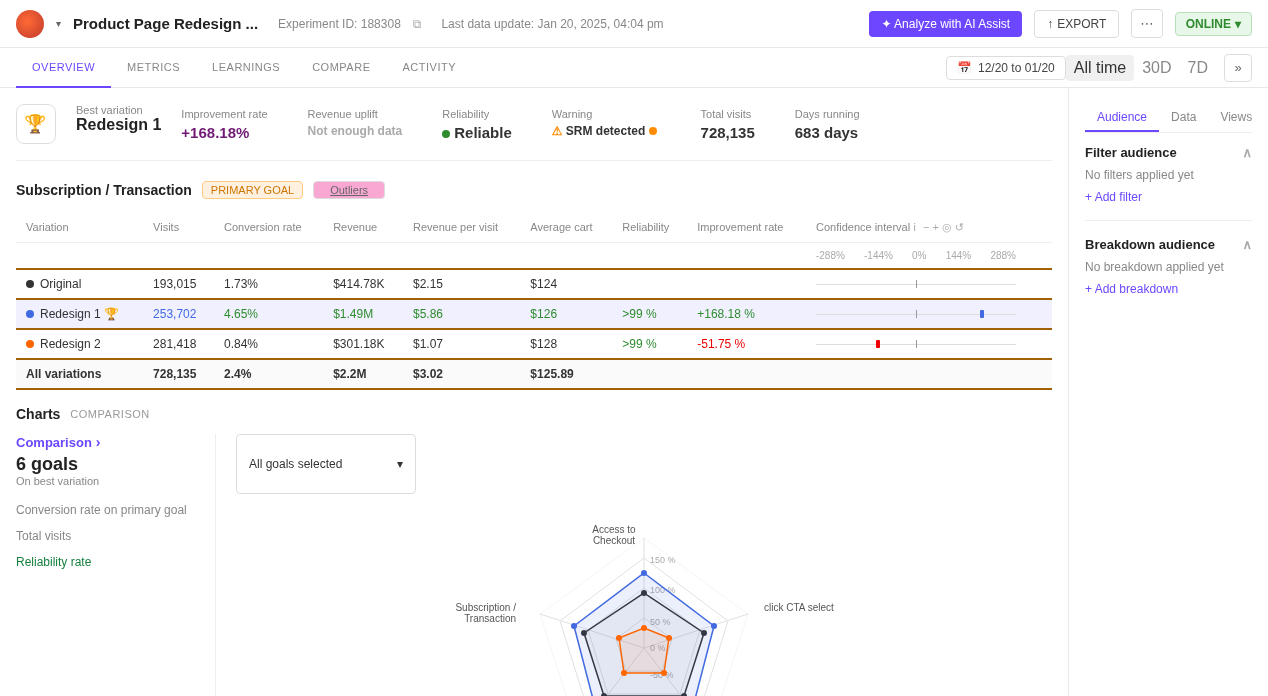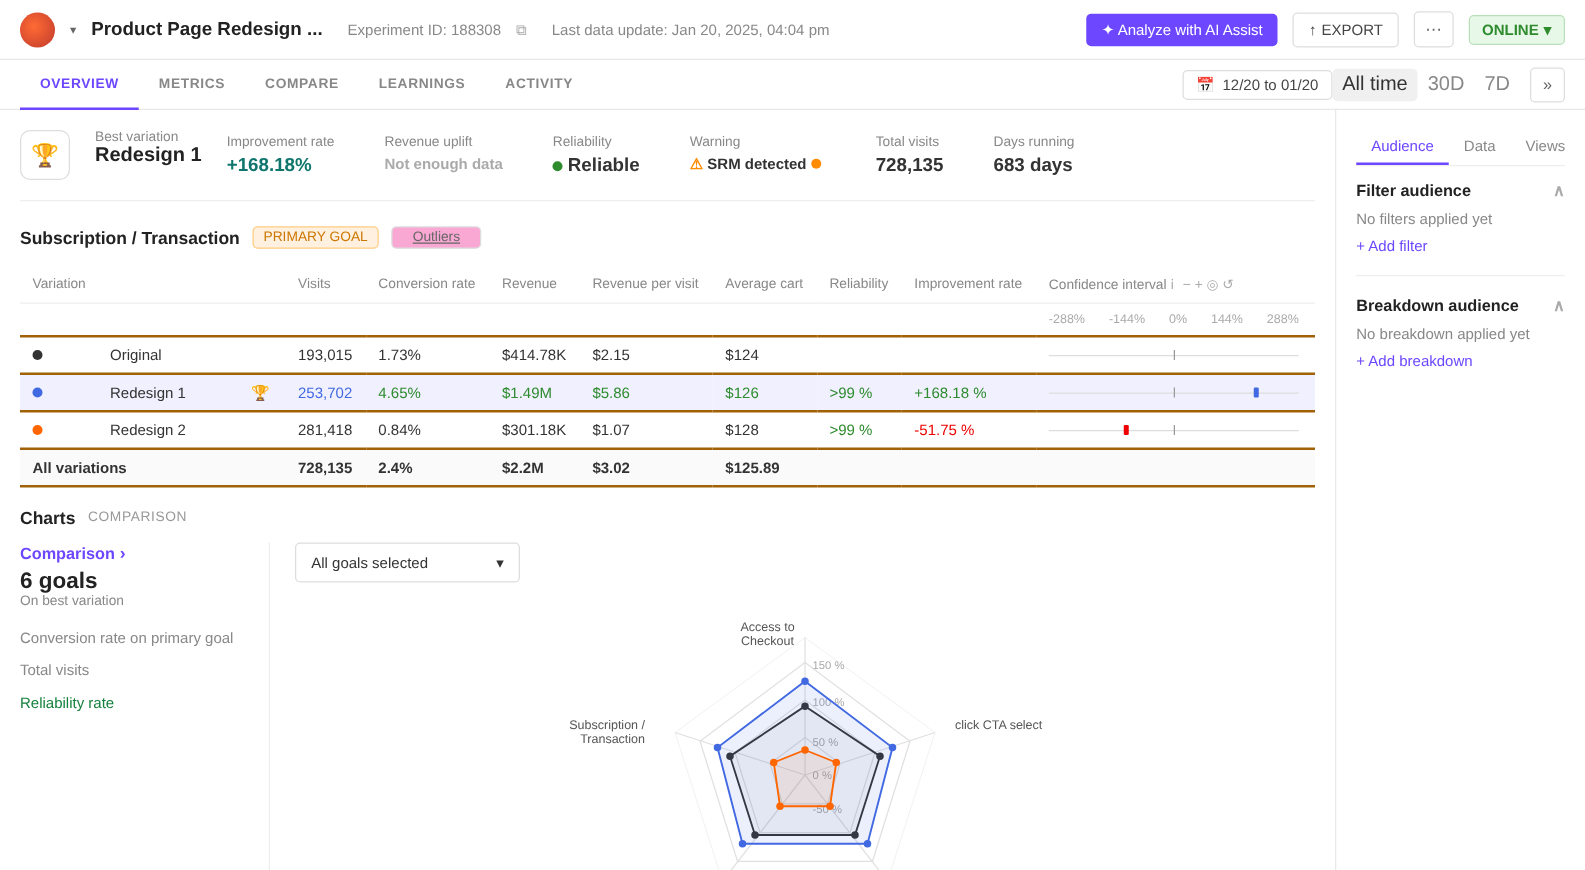--- a/index.html
+++ b/index.html
@@ -17,81 +17,81 @@
     .copy-icon { color: #aaa; font-size: 12px; cursor: pointer; }
     .last-update { font-size: 12px; color: #888; margin-left: 8px; }
     .spacer { flex: 1; }
     .btn-ai { background: #6c47ff; color: #fff; border: none; border-radius: 4px; padding: 6px 12px; font-size: 12px; cursor: pointer; display: flex; align-items: center; gap: 4px; }
     .btn-export { background: none; border: 1px solid #ddd; border-radius: 4px; padding: 6px 12px; font-size: 12px; cursor: pointer; display: flex; align-items: center; gap: 4px; color: #444; }
     .btn-more { background: none; border: 1px solid #ddd; border-radius: 4px; padding: 6px 8px; cursor: pointer; color: #666; }
     .status-badge { background: #e8f8e8; color: #2e8b2e; border: 1px solid #b8e0b8; border-radius: 4px; padding: 4px 10px; font-size: 12px; font-weight: 600; display: flex; align-items: center; gap: 4px; }
 
     
     .nav-tabs { display: flex; align-items: center; border-bottom: 1px solid #e8e8e8; padding: 0 16px; height: 40px; }
-    .nav-tab { padding: 0 16px; height: 40px; display: flex; align-items: center; font-size: 13px; color: #888; cursor: pointer; border-bottom: 2px solid transparent; text-transform: uppercase; font-weight: 700; letter-spacing: 0.5px; font-size: 11px; }
+    .nav-tab { padding: 0 16px; height: 40px; display: flex; align-items: center; font-size: 13px; color: #888; cursor: pointer; border-bottom: 2px solid transparent; text-transform: uppercase; font-weight: 400; letter-spacing: 0.5px; font-size: 11px; }
     .nav-tab.active { color: #6c47ff; border-bottom: 2px solid #6c47ff; }
     .nav-tab-spacer { flex: 1; }
     .date-range-btn { display: flex; align-items: center; gap: 6px; border: 1px solid #ddd; border-radius: 4px; padding: 4px 10px; font-size: 12px; color: #444; cursor: pointer; }
     .time-btn { padding: 4px 8px; font-size: 16px; color: #888; cursor: pointer; border-radius: 4px; }
     .time-btn.active { background: #f0f0f0; color: #333; }
     .collapse-btn { width: 28px; height: 28px; border: 1px solid #ddd; border-radius: 4px; display: flex; align-items: center; justify-content: center; cursor: pointer; color: #666; margin-left: 8px; }
 
     
     .main-layout { display: flex; height: calc(696px - 88px); }
     .main-content { flex: 1; overflow-y: auto; padding: 16px; }
     .right-panel { width: 200px; border-left: 1px solid #e8e8e8; padding: 16px; overflow-y: auto; flex-shrink: 0; }
 
     
     .best-var-section { display: flex; align-items: flex-start; gap: 20px; margin-bottom: 20px; padding-bottom: 16px; border-bottom: 1px solid #eee; }
     .best-var-icon { width: 40px; height: 40px; border: 1px solid #ddd; border-radius: 8px; display: flex; align-items: center; justify-content: center; font-size: 18px; }
     .best-var-info .label { font-size: 11px; color: #888; }
     .best-var-info .name { font-size: 16px; font-weight: 600; color: #222; }
     .metrics-row { display: flex; gap: 40px; align-items: flex-start; flex: 1; padding-top: 4px; }
     .metric-item .label { font-size: 11px; color: #888; margin-bottom: 4px; }
     .metric-item .value { font-size: 15px; font-weight: 600; }
-    .metric-item .value.green { color: #0f766e; }
+    .metric-item .value.green { color: #701a75; }
     .reliability-dot { width: 8px; height: 8px; border-radius: 50%; background: #2e8b2e; display: inline-block; margin-right: 4px; }
     .warning-dot { width: 8px; height: 8px; border-radius: 50%; background: #ff8c00; display: inline-block; margin-right: 4px; }
 
     
     .section-header { display: flex; align-items: center; gap: 10px; margin-bottom: 12px; }
     .section-title { font-size: 14px; font-weight: 600; color: #222; }
     .primary-goal-badge { background: #fff0e0; color: #cc7700; border: 1px solid #ffcc80; border-radius: 4px; padding: 2px 8px; font-size: 11px; font-weight: 500; }
     .outliers-badge { background: #f9a8d4; color: #666; border: 1px solid #ddd; border-radius: 4px; padding: 2px 16px; font-size: 11px; cursor: pointer; text-decoration: underline; }
 
     table { width: 100%; border-collapse: collapse; font-size: 12px; }
     th { text-align: left; padding: 8px 10px; color: #888; font-weight: 500; border-bottom: 1px solid #eee; font-size: 11px; }
     td { padding: 7px 10px; border-bottom: 2px solid #a16207; color: #333; }
     tr.selected td { background: #f0f0ff; }
     .dot { width: 8px; height: 8px; border-radius: 50%; display: inline-block; margin-right: 6px; }
     .dot.dark { background: #333; }
     .dot.blue { background: #4169e1; }
     .dot.orange { background: #ff6600; }
-    .variation-name { display: flex; align-items: center; gap: 48px; }
+    .variation-name { display: flex; align-items: center; }
     .variation-icon { font-size: 12px; margin-left: 4px; color: #aaa; }
     .green-text { color: #2e8b2e; font-weight: 500; }
     .red-text { color: #e00; font-weight: 400; }
     .conf-labels { display: flex; justify-content: space-between; font-size: 10px; color: #aaa; width: 200px; }
     .bold-row td { font-weight: 600; background: #fafafa; }
 
     
     .charts-section { margin-top: 16px; }
     .charts-header { display: flex; align-items: center; gap: 10px; margin-bottom: 12px; }
     .comparison-badge { background: none; color: #999; font-size: 11px; font-weight: 500; letter-spacing: 0.5px; }
     .charts-layout { display: flex; gap: 20px; }
     .charts-left { width: 200px; flex-shrink: 0; border-right: 1px solid #eee; padding-right: 16px; }
     .comparison-item { cursor: pointer; }
     .comparison-title { color: #6c47ff; font-size: 13px; font-weight: 600; display: flex; align-items: center; gap: 4px; }
     .goals-count { font-size: 18px; font-weight: 700; color: #222; margin-top: 4px; }
     .goals-sub { font-size: 11px; color: #888; }
     .conv-rate-label { font-size: 12px; color: #888; margin-top: 16px; }
     .total-visits-label { font-size: 12px; color: #888; margin-top: 12px; }
     .reliability-label { font-size: 12px; color: #15803d; margin-top: 12px; }
 
-    .goals-dropdown { border: 1px solid #ddd; border-radius: 4px; padding: 8px 12px; font-size: 12px; display: flex; align-items: center; justify-content: space-between; width: 180px; cursor: pointer; margin-bottom: 12px; }
+    .goals-dropdown { border: 1px solid #ddd; border-radius: 4px; padding: 22px 12px; font-size: 12px; display: flex; align-items: center; justify-content: space-between; width: 180px; cursor: pointer; margin-bottom: 12px; }
 
     
     .radar-area { flex: 1; display: flex; flex-direction: column; align-items: center; }
 
     
     .panel-tabs { display: flex; gap: 0; margin-bottom: 12px; border-bottom: 1px solid #eee; }
     .panel-tab { padding: 6px 12px; font-size: 12px; color: #888; cursor: pointer; border-bottom: 2px solid transparent; }
     .panel-tab.active { color: #6c47ff; border-bottom: 2px solid #6c47ff; }
     .panel-section-title { font-size: 13px; font-weight: 600; color: #222; margin-bottom: 8px; display: flex; align-items: center; justify-content: space-between; }
     .panel-no-filter { font-size: 12px; color: #888; margin-bottom: 8px; }
@@ -117,22 +117,22 @@
   <button class="btn-more">⋯</button>
   <div class="status-badge">
     <span>ONLINE</span>
     <span>▾</span>
   </div>
 </div>
 
 <div class="nav-tabs">
   <div class="nav-tab active">OVERVIEW</div>
   <div class="nav-tab">METRICS</div>
+  <div class="nav-tab">LEARNINGS</div>
   <div class="nav-tab">COMPARE</div>
-  <div class="nav-tab">LEARNINGS</div>
   <div class="nav-tab">ACTIVITY</div>
   <div class="nav-tab-spacer"></div>
   <div class="date-range-btn">
     <span>📅</span>
     <span>12/20 to 01/20</span>
   </div>
   <span class="time-btn active">All time</span>
   <span class="time-btn">30D</span>
   <span class="time-btn">7D</span>
   <div class="collapse-btn">»</div>

